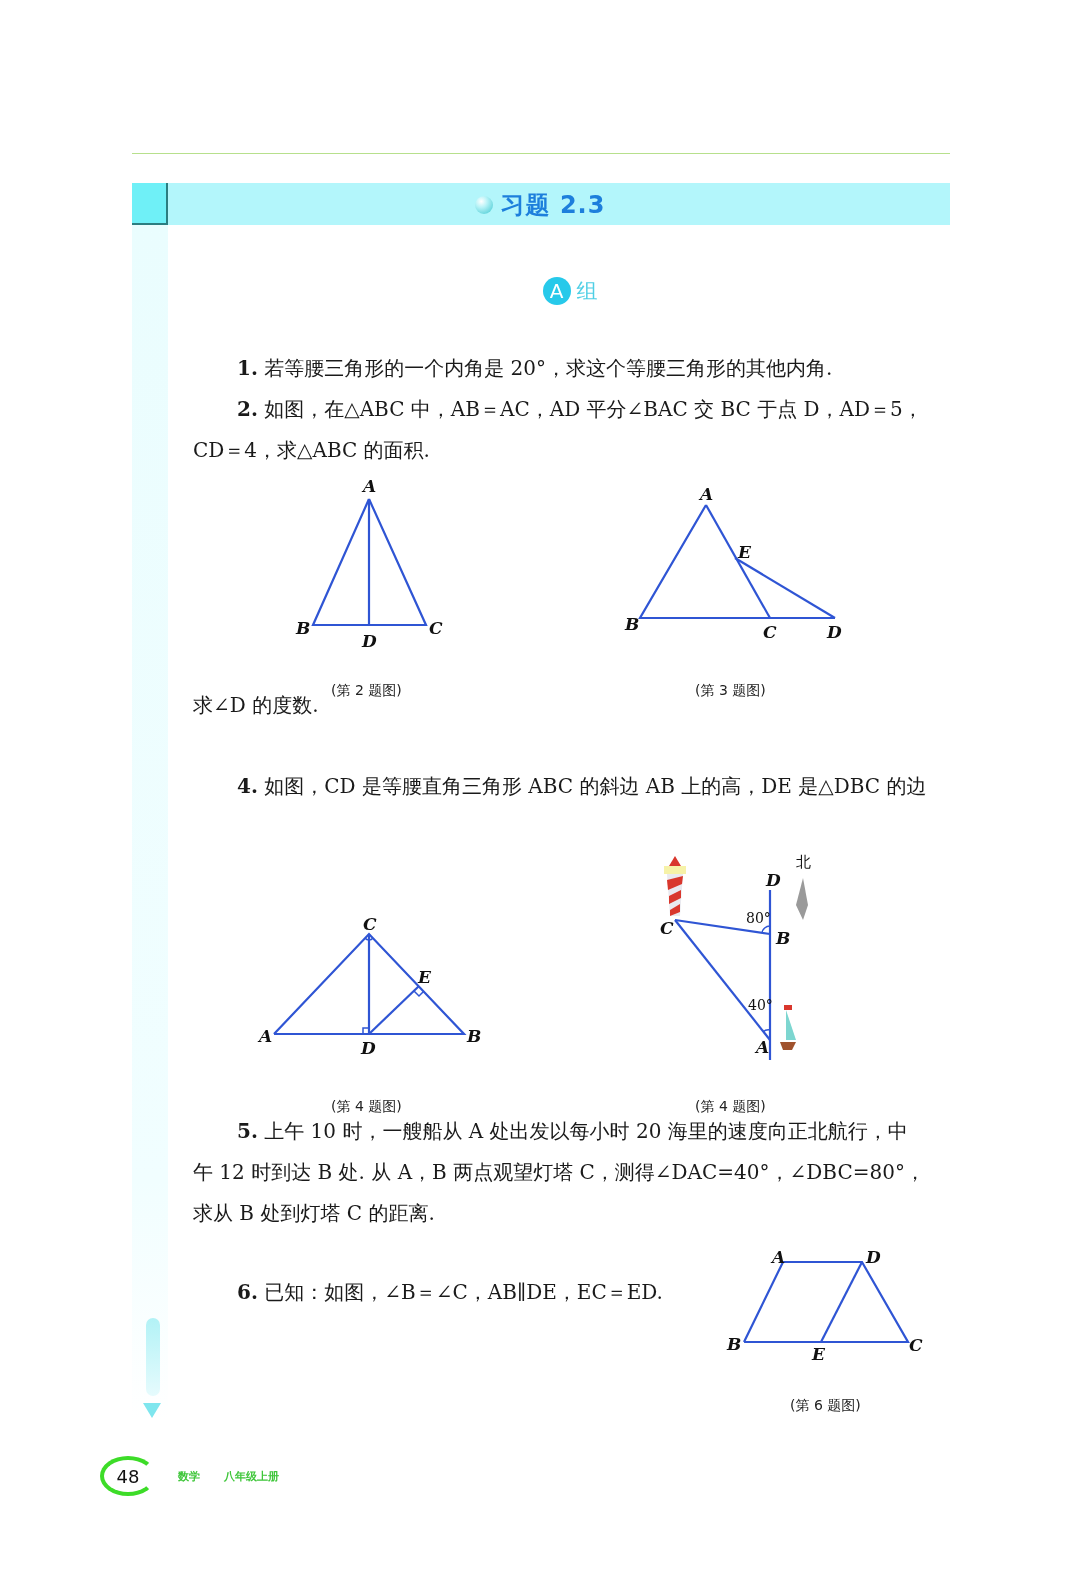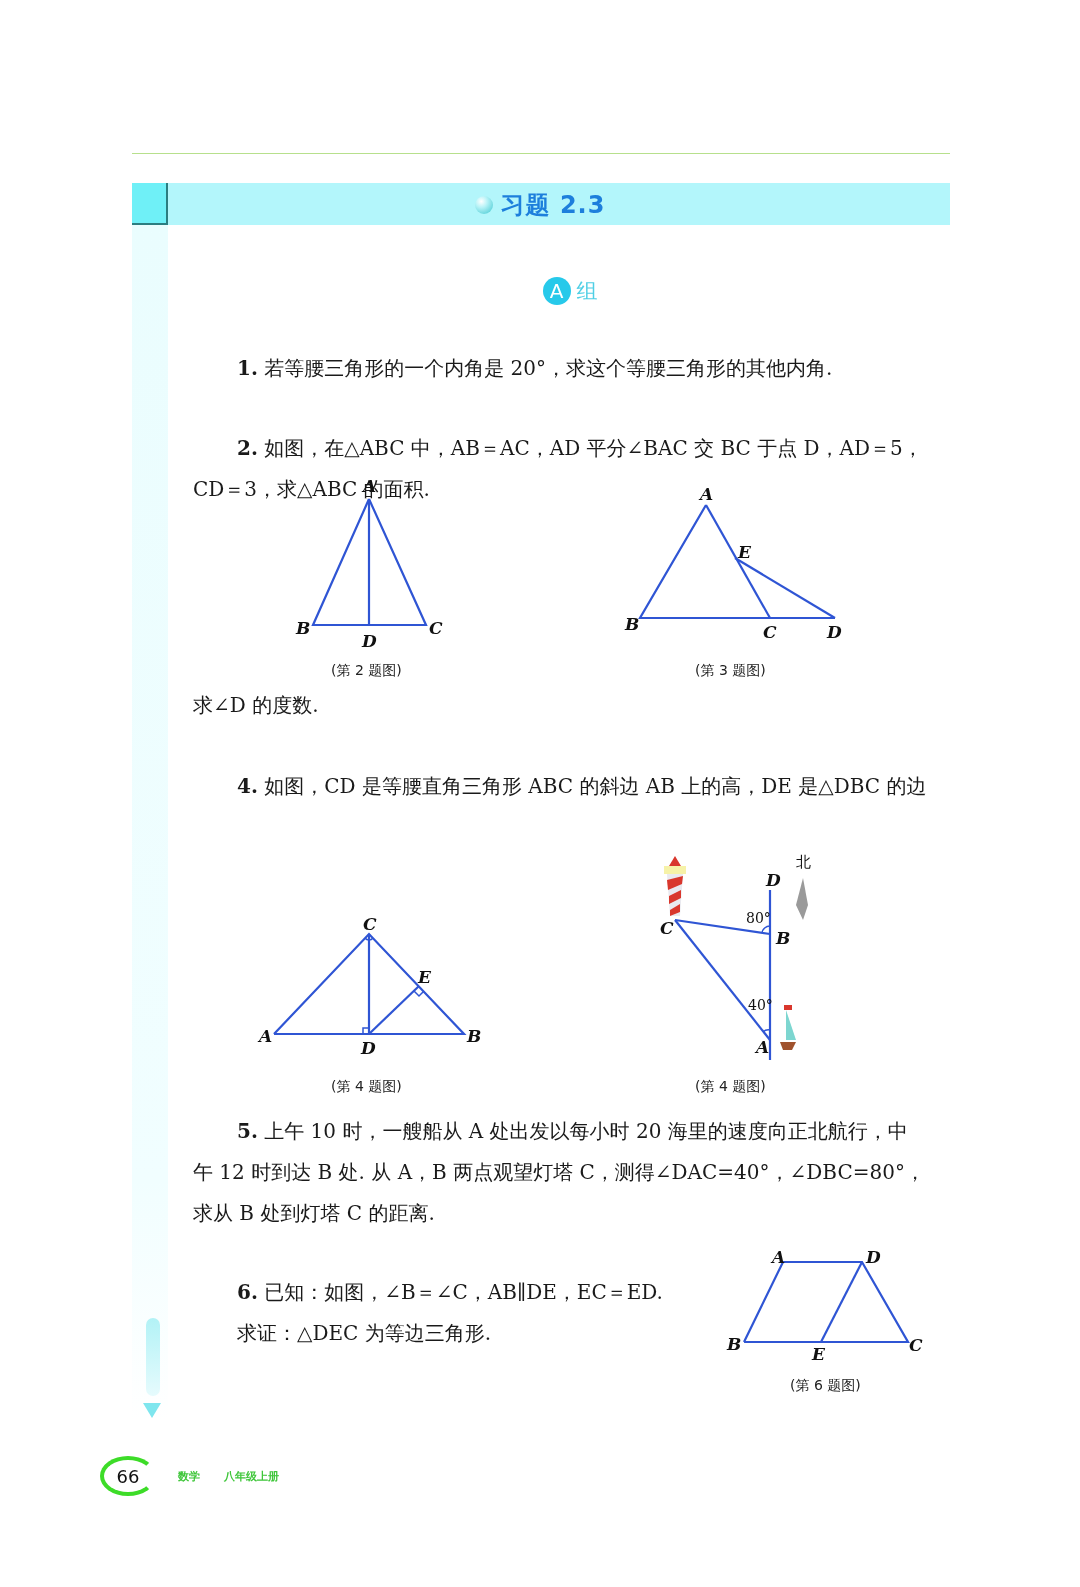--- a/index.html
+++ b/index.html
@@ -26,21 +26,21 @@
   .header-title .txt { font-family: "DejaVu Sans", sans-serif; font-weight: bold; font-size: 24px; color: #1d7fdc;
     letter-spacing: 1px; }
   .group-label { position: absolute; left: 0; top: 277px; width: 1140px; display: flex; justify-content: center;
     align-items: center; gap: 6px; }
   .group-label .circ { width: 28px; height: 28px; border-radius: 50%; background: #27c9ea; color: #fff;
     font-family: "DejaVu Sans", sans-serif; font-size: 20px; display: flex; align-items: center; justify-content: center; }
   .group-label .g { font-family: "DejaVu Sans", sans-serif; font-size: 21px; color: #4fcfe5; }
   .para { position: absolute; left: 193px; width: 757px; font-size: 20px; line-height: 41px; text-align: justify; }
   .para .num { font-weight: bold; }
   .ind { padding-left: 44px; }
-  .caption { position: absolute; font-family: "DejaVu Sans", sans-serif; font-size: 14px; color: #222; }
+  .caption { position: absolute; font-family: "DejaVu Sans", sans-serif; font-size: 14px; color: #222; margin-top: 20px; }
   svg text { font-family: "DejaVu Serif", serif; font-style: italic; font-weight: bold; font-size: 17px; fill: #111; }
   svg .deg { font-style: normal; font-weight: normal; font-size: 14px; }
   svg .north { font-style: normal; font-weight: normal; font-size: 15px; font-family: "DejaVu Sans", sans-serif; }
   .footer { position: absolute; left: 100px; top: 1456px; display: flex; align-items: center; }
   .page-ring { width: 56px; height: 40px; border-radius: 50%; border: 4px solid #3ddc28; border-right-color: transparent;
     box-sizing: border-box; display: flex; align-items: center; justify-content: center;
     font-family: "DejaVu Sans", sans-serif; font-size: 18px; color: #111; }
   .footer .book { font-family: "DejaVu Sans", sans-serif; font-size: 11px; color: #3fc63a; font-weight: bold; margin-left: 10px; }
   .footer .book span { margin-right: 12px; padding-left: 12px; }
 </style>
@@ -61,23 +61,23 @@
 
 <div class="group-label">
   <span class="circ">A</span>
   <span class="g">组</span>
 </div>
 
 <div class="para" style="top:348px;">
   <div class="ind"><span class="num">1.</span> <span>若等腰三角形的一个内角是 20°，求这个等腰三角形的其他内角.</span></div>
 </div>
 
-<div class="para" style="top:389px;margin-top:39px;">
+<div class="para" style="top:389px;">
   <div class="ind"><span class="num">2.</span> <span>如图，在△ABC 中，AB＝AC，AD 平分∠BAC 交 BC 于点 D，AD＝5，</span></div>
-  <div><span>CD＝3，求△ABC 的面积.</span></div>
+  <div><span>CD＝4，求△ABC 的面积.</span></div>
 </div>
 
 <svg style="position:absolute;left:290px;top:472px;" width="170" height="180">
   <g stroke="#2f55d4" stroke-width="2.2" fill="none">
     <polyline points="79,27 23,153 136,153 79,27"></polyline>
     <line x1="79" y1="27" x2="79" y2="153"></line>
   </g>
   <text x="73" y="20">A</text>
   <text x="6" y="162">B</text>
   <text x="139" y="162">C</text>
@@ -162,34 +162,33 @@
 <div class="caption" style="left:695px;top:1078px;">(第 4 题图)</div>
 
 <div class="para" style="top:1111px;">
   <div class="ind"><span class="num">5.</span> <span>上午 10 时，一艘船从 A 处出发以每小时 20 海里的速度向正北航行，中</span></div>
   <div><span>午 12 时到达 B 处. 从 A，B 两点观望灯塔 C，测得∠DAC=40°，∠DBC=80°，</span></div>
   <div><span>求从 B 处到灯塔 C 的距离.</span></div>
 </div>
 
 <div class="para" style="top:1233px;width:520px;margin-top:39px;">
   <div class="ind"><span class="num">6.</span> <span>已知：如图，∠B＝∠C，AB∥DE，EC＝ED.</span></div>
-  <div class="ind"><span>求证：△DEC 为等边三角形.</span></div>
 </div>
 
 <svg style="position:absolute;left:725px;top:1245px;" width="210" height="120">
   <g stroke="#2f55d4" stroke-width="2.2" fill="none">
     <polyline points="19,97 58,17 137,17 183,97 19,97"></polyline>
     <line x1="137" y1="17" x2="96" y2="97"></line>
   </g>
   <text x="47" y="18">A</text>
   <text x="141" y="18">D</text>
   <text x="2" y="105">B</text>
   <text x="184" y="106">C</text>
   <text x="87" y="115">E</text>
 </svg>
 <div class="caption" style="left:790px;top:1377px;">(第 6 题图)</div>
 
 <div class="footer">
-  <div class="page-ring">66</div>
+  <div class="page-ring">48</div>
   <div class="book">
     <span>数学</span><span>八年级上册</span>
   </div>
 </div>
 
 </body></html>

